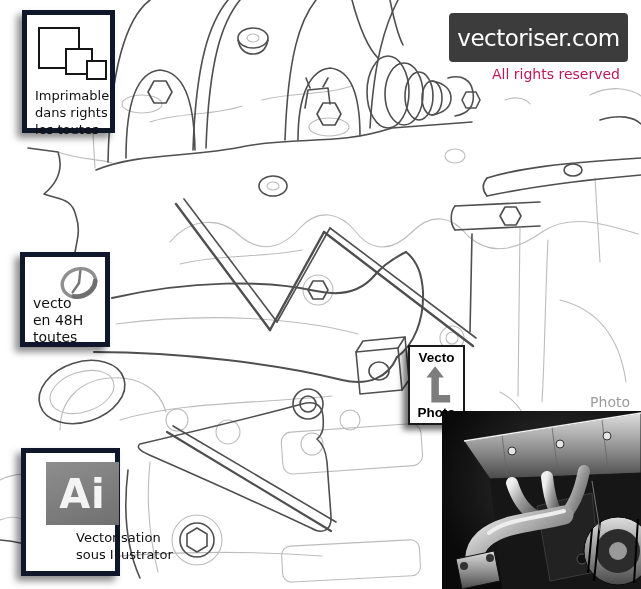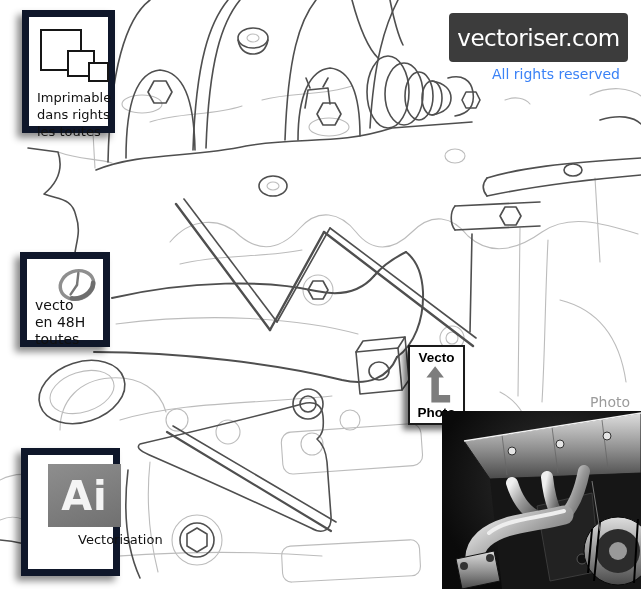--- a/index.html
+++ b/index.html
@@ -4,21 +4,21 @@
 <style>
   html,body{margin:0;padding:0;background:#e9e9e9;}
   .stage{
     position:relative;width:641px;height:589px;background:#fff;overflow:hidden;
     font-family:"DejaVu Sans","Liberation Sans",sans-serif;color:#111;
   }
   .lineart{position:absolute;left:0;top:0;}
 
   
   .badge{
-    position:absolute;background:#fff;border:7px solid #0f172a;
+    position:absolute;background:#fff;border:5px solid #0f172a;
     box-shadow:-5px 5px 7px rgba(0,0,0,0.45);
     box-sizing:border-box;
   }
   .badge-print{left:22px;top:10px;width:93px;height:123px;}
   .sq{position:absolute;background:#fff;border:2px solid #161616;box-sizing:border-box;}
   .sq-big{left:11px;top:12px;width:42px;height:42px;}
   .sq-mid{left:38px;top:33px;width:28px;height:27px;}
   .sq-small{left:59px;top:45px;width:21px;height:20px;}
   .badge-text{position:absolute;left:8px;font-size:13px;line-height:17px;color:#111;white-space:nowrap;}
   .badge-print .badge-text{top:72px;}
@@ -43,21 +43,21 @@
     color:#f4f4f4;font-weight:bold;font-size:40px;letter-spacing:1px;
   }
   .badge-ai .badge-text{top:76px;margin-left:42px;}
 
   
   .site-box{
     position:absolute;left:449px;top:13px;width:179px;height:49px;background:#3c3c3c;
     border-radius:4px;display:flex;align-items:center;justify-content:center;
     color:#fff;font-size:23px;letter-spacing:-0.5px;
   }
-  .rights{position:absolute;right:21px;top:66px;color:#3b82f6;font-size:14px;}
+  .rights{position:absolute;right:21px;top:66px;color:#be185d;font-size:14px;}
 
   
   .photo-label{position:absolute;right:11px;top:394px;color:#9b9b9b;font-size:14px;}
   .photo-panel{position:absolute;left:442px;top:411px;width:199px;height:178px;}
 </style>
 </head>
 <body>
 
 <div class="stage">
 
@@ -212,20 +212,21 @@
     </svg>
     <span class="vecto-label">Photo</span>
   </div>
 
   <div class="badge badge-ai">
     <div class="ai-logo">
       <span>Ai</span>
     </div>
     <div class="badge-text">
       <div>Vectorisation</div>
+      <div>sous Illustrator</div>
     </div>
   </div>
 
   <div class="photo-label">Photo</div>
   <div class="photo-panel">
     <svg width="199" height="178" viewBox="0 0 199 178">
       <defs>
         <linearGradient id="pm1" x1="0" y1="0" x2="0" y2="1">
           <stop offset="0" stop-color="#dedede"></stop>
             <stop offset="0.55" stop-color="#8f8f8f"></stop>

